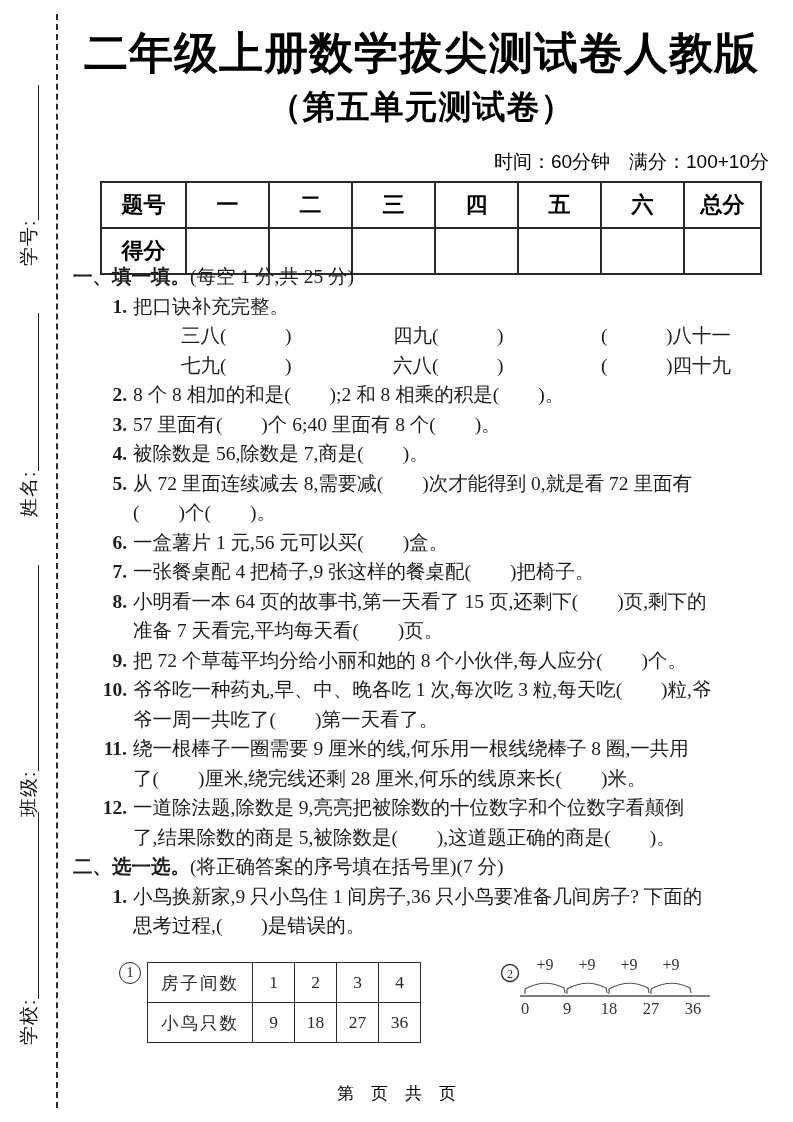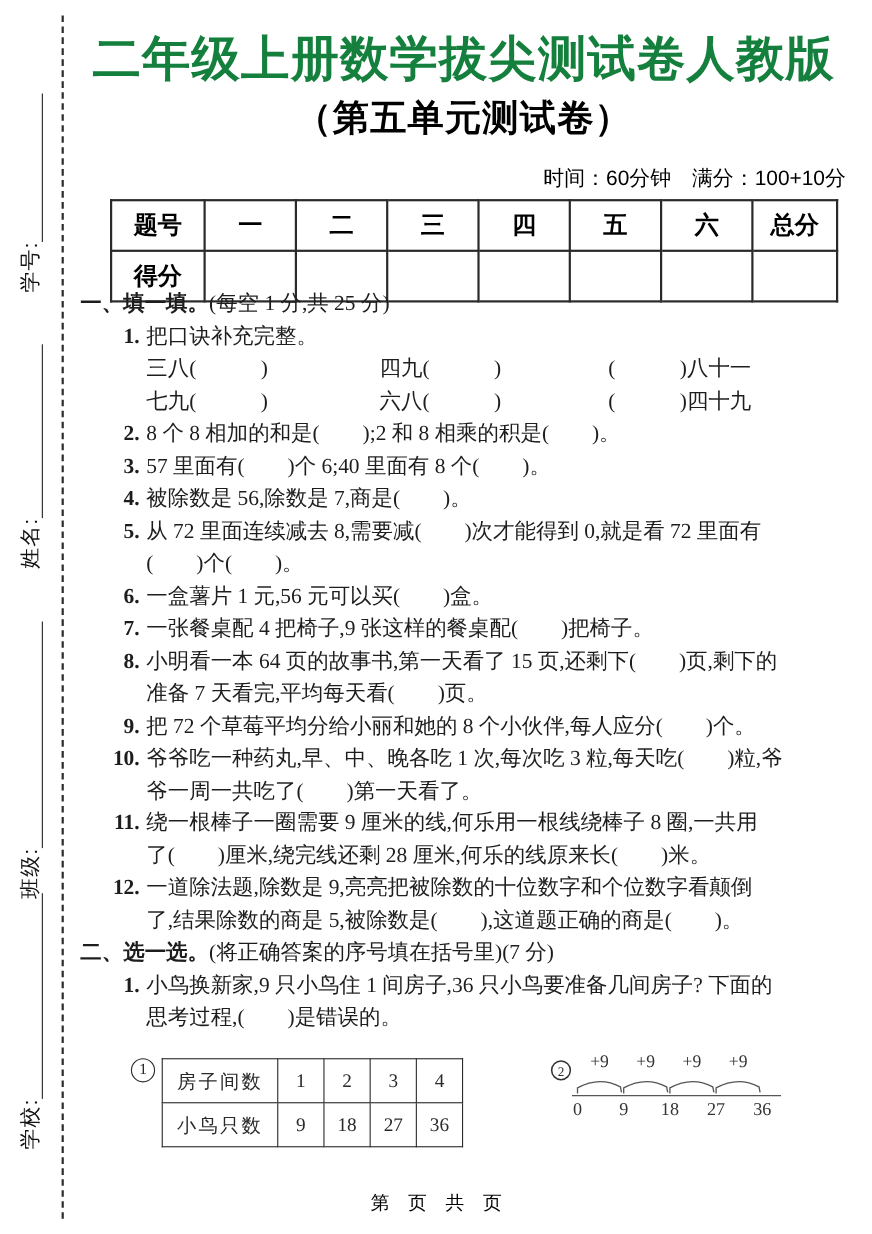--- a/index.html
+++ b/index.html
@@ -15,41 +15,41 @@
   .mfield .mlabel{flex:none;letter-spacing:1px;line-height:28px;}
   .mfield .blank{flex:1;border-bottom:1.6px solid #222;margin-bottom:4px;}
   #mf-0{left:13px;top:266px;width:181px;}
   #mf-1{left:13px;top:517px;width:204px;}
   #mf-2{left:13px;top:817px;width:252px;}
   #mf-3{left:13px;top:1045px;width:233px;}
 
   
   .title{position:absolute;top:24px;left:60px;right:10px;text-align:center;
          font-family:"Liberation Sans","DejaVu Sans",sans-serif;font-weight:bold;
-         font-size:44px;letter-spacing:1px;color:#15803d;white-space:nowrap;}
+         font-size:44px;letter-spacing:1px;color:#000000;white-space:nowrap;}
   .subtitle{position:absolute;top:85px;left:60px;right:10px;text-align:center;
          font-family:"Liberation Sans","DejaVu Sans",sans-serif;font-weight:bold;
          font-size:33px;letter-spacing:1px;color:#000;}
   .meta{position:absolute;top:149px;right:24px;text-align:right;
          font-family:"Liberation Sans","DejaVu Sans",sans-serif;font-size:19px;color:#000;}
 
   
   .score{position:absolute;left:100px;top:181px;border-collapse:collapse;table-layout:fixed;}
   .score td{border:2px solid #2a2a2a;height:36px;text-align:center;padding:4px;
             font-family:"Liberation Sans","DejaVu Sans",sans-serif;font-weight:bold;
             font-size:22px;color:#000;}
 
   
   .content{position:absolute;left:73px;top:262px;width:706px;
            font-size:19.5px;line-height:29.5px;}
   .sec-head .bh{font-weight:bold;font-family:Liberation Serif, serif;}
   .q{display:flex;align-items:flex-start;}
   .qnum{flex:none;width:54px;text-align:right;padding-right:6px;font-weight:bold;}
   .qbody{flex:1;min-width:0;}
-  .kouji{display:flex;}
+  .kouji{display:flex;justify-content:center;}
   .kouji .k0{width:212px;flex:none;}
   .kouji .k1{width:208px;flex:none;}
 
   
   .circ{position:absolute;width:20px;height:20px;border:1.5px solid #2a2a2a;border-radius:50%;
         text-align:center;line-height:20px;font-size:14px;color:#222;background:#fff;}
   #opt1-circ{left:119px;top:962px;}
   .minitable{position:absolute;left:147px;top:962px;border-collapse:collapse;table-layout:fixed;}
   .minitable td{border:1.6px solid #2a2a2a;text-align:center;height:39px;padding:0;
                 font-size:17.5px;color:#2a2a2a;}

